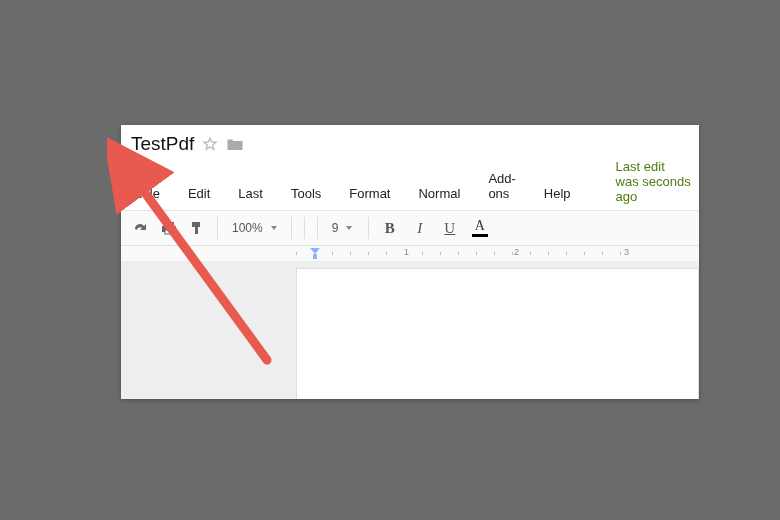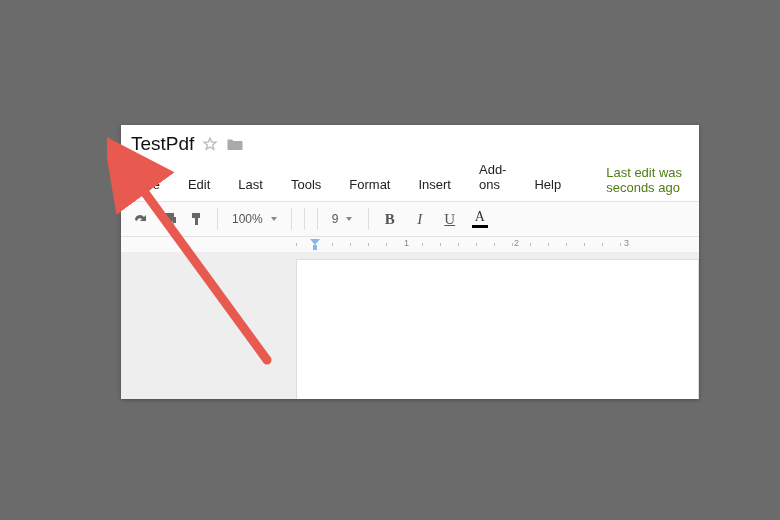--- a/index.html
+++ b/index.html
@@ -193,21 +193,21 @@
       </svg>
     </span>
   </div>
 
   <div class="menubar">
     <div class="menu-item">File</div>
     <div class="menu-item">Edit</div>
     <div class="menu-item">Last</div>
     <div class="menu-item">Tools</div>
     <div class="menu-item">Format</div>
-    <div class="menu-item">Insert</div>
+    <div class="menu-item">Normal</div>
     <div class="menu-item">Add-ons</div>
     <div class="menu-item">Help</div>
     <span class="last-edit">Last edit was seconds ago</span>
   </div>
 
   <div class="toolbar">
     <div class="tbtn">
       <svg width="18" height="14" viewBox="0 0 18 14">
           <path d="M4 8 a5 5 0 0 1 9 -3 l2 -2 v6 h-6 l2 -2 a3 3 0 0 0 -5 2" fill="#666"></path>
         </svg>

